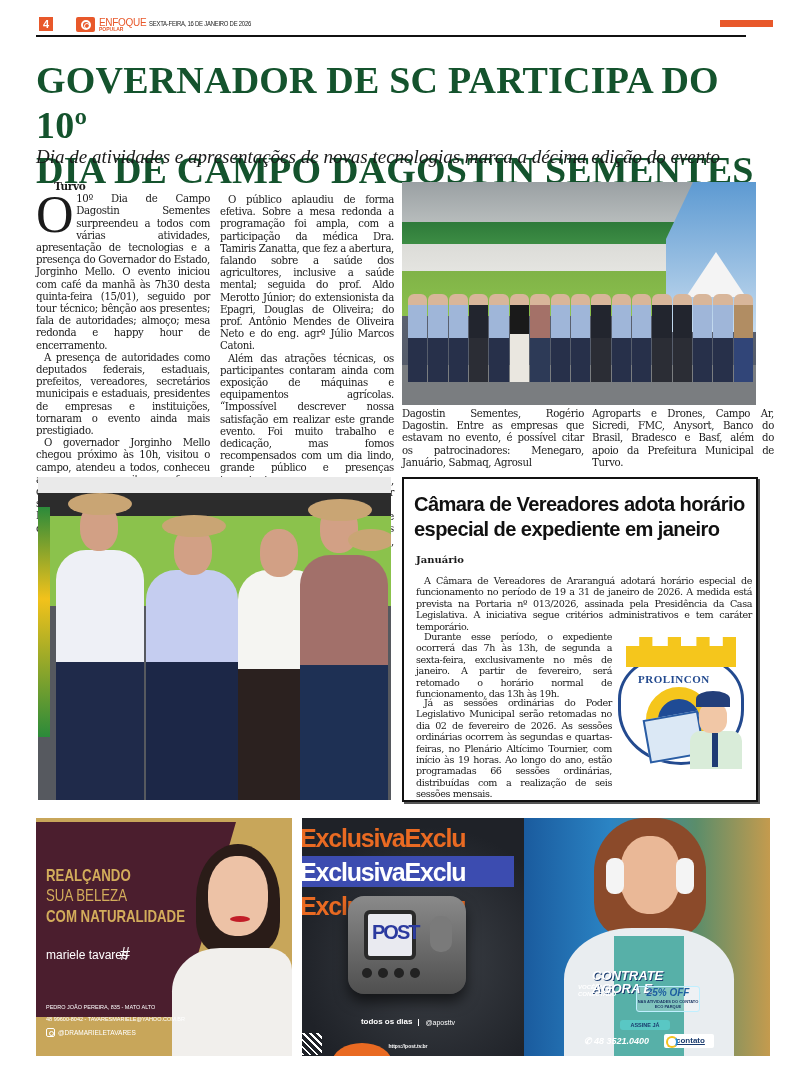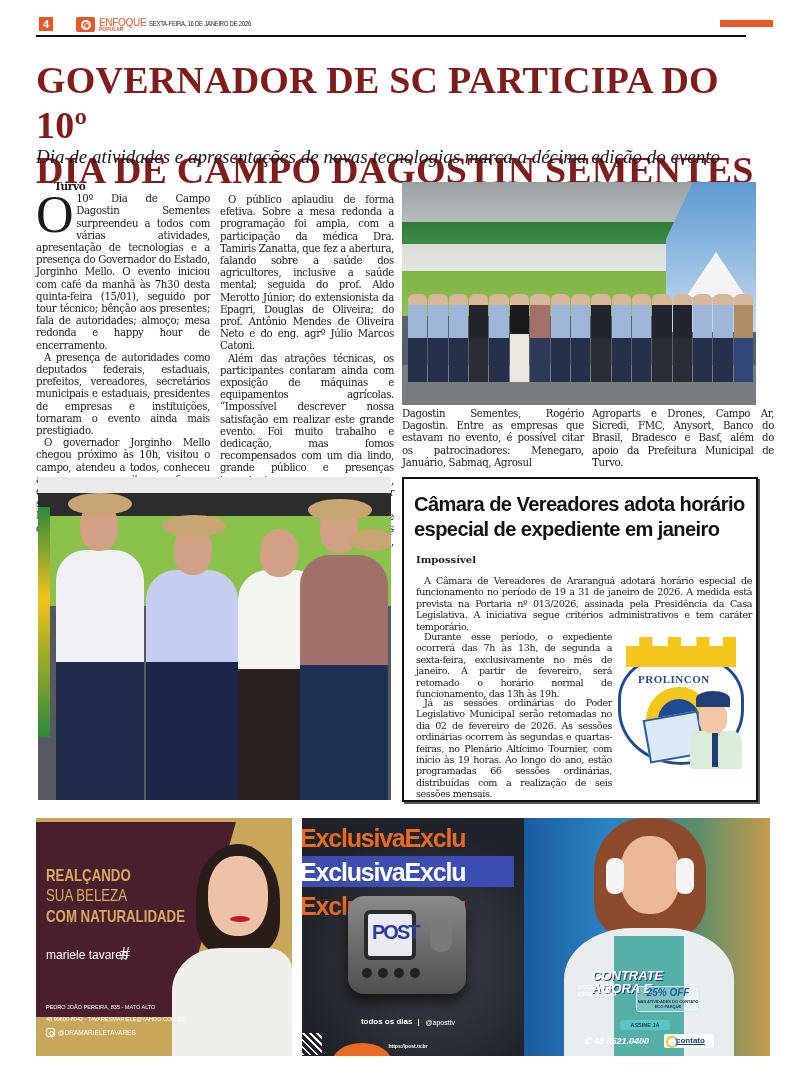--- a/index.html
+++ b/index.html
@@ -16,21 +16,21 @@
   .logo-mark span::after { content:""; position:absolute; left:1px; top:1px; width:4px; height:4px; border:1px solid #fff; border-radius:50%; }
   .logo-text { margin-left:4px; line-height:1; }
   .logo-t1 { font-family:"Liberation Sans", sans-serif; font-size:10px; color:#e8582a; letter-spacing:-0.3px; display:block; }
   .logo-t2 { font-family:"Liberation Sans", sans-serif; font-size:5px; font-weight:bold; color:#e8582a; display:block; margin-top:-1px; }
   .hdr-date { position:absolute; left:113px; top:6px; font-family:"Liberation Sans", sans-serif; font-size:7px; color:#222; letter-spacing:-0.3px; transform:scaleX(0.85); transform-origin:left; white-space:nowrap; }
   .hdr-rule { position:absolute; left:36px; top:35px; width:710px; height:2px; background:#111; }
   .hdr-orange { position:absolute; left:720px; top:20px; width:53px; height:7px; background:#e8582a; }
 
   
   .headline { position:absolute; left:36px; top:58px; width:740px; font-family:"Liberation Serif", serif; font-weight:bold;
-              font-size:38px; line-height:45px; color:#7f1d1d; letter-spacing:0.2px; }
+              font-size:38px; line-height:45px; color:#14532d; letter-spacing:0.2px; }
   .deck { position:absolute; left:36px; top:146px; width:740px; font-family:"Liberation Serif", serif; font-style:italic;
           font-size:19px; color:#1a1a1a; white-space:nowrap; }
 
   
   .col { position:absolute; font-size:10.2px; line-height:12.2px; text-align:justify; font-family:"DejaVu Serif", serif; letter-spacing:-0.35px; }
   .col p { text-indent:8px; }
   .col p.noind { text-indent:0; }
   .c1 { left:36px; top:180px; width:174px; }
   .c2 { left:220px; top:180px; width:174px; }
   .c3 { left:402px; top:408px; width:182px; }
@@ -215,21 +215,21 @@
   <div class="head" style="left:222px;top:52px;"></div>
 
   <div class="man" style="left:262px;width:88px;height:245px;background:linear-gradient(#a2706a 0 45%,#1e3054 45%);"></div>
   <div class="head" style="left:282px;top:28px;"></div>
   <div class="hat" style="left:270px;top:22px;width:64px;"></div>
   <div class="hat" style="left:310px;top:52px;width:46px;"></div>
 </div>
 
 <div class="box">
   <div class="box-title">Câmara de Vereadores adota horário especial de expediente em janeiro</div>
-  <div class="box-dateline">Impossível</div>
+  <div class="box-dateline">Januário</div>
   <div class="col b1">
       <p>A Câmara de Vereadores de Araranguá adotará horário especial de funcionamento no período de 19 a 31 de janeiro de 2026. A medida está prevista na Portaria nº 013/2026, assinada pela Presidência da Casa Legislativa. A iniciativa segue critérios administrativos e tem caráter temporário.</p>
     </div>
   <div class="col b2">
       <p>Durante esse período, o expediente ocorrerá das 7h às 13h, de segunda a sexta-feira, exclusivamente no mês de janeiro. A partir de fevereiro, será retomado o horário normal de funcionamento, das 13h às 19h.</p>
     </div>
   <div class="col b3">
       <p>Já as sessões ordinárias do Poder Legislativo Municipal serão retomadas no dia 02 de fevereiro de 2026. As sessões ordinárias ocorrem às segundas e quartas-feiras, no Plenário Altícimo Tournier, com início às 19 horas. Ao longo do ano, estão programadas 66 sessões ordinárias, distribuídas com a realização de seis sessões mensais.</p>
     </div>
 

